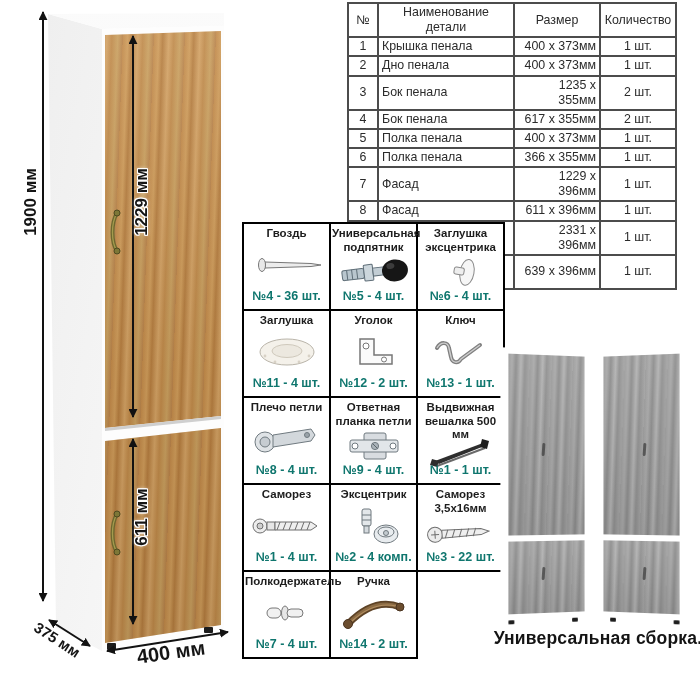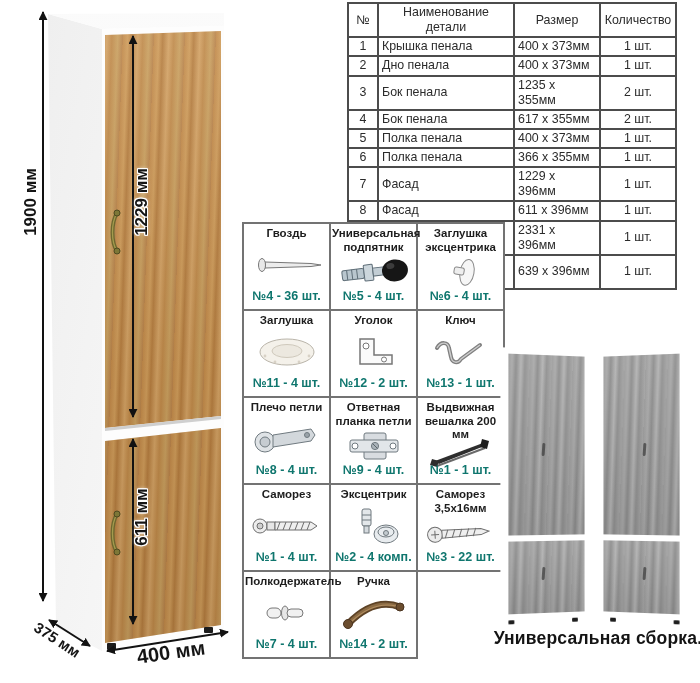--- a/index.html
+++ b/index.html
@@ -30,26 +30,26 @@
   #dim-width-label{left:116px;top:641px;width:110px;height:22px;font-size:20px;transform:rotate(-8deg);}
   .handle-svg{position:absolute;width:16px;height:48px;}
 
   
   #parts-table{position:absolute;left:347px;top:2px;border-collapse:collapse;table-layout:fixed;}
   #parts-table th,#parts-table td{border:2px solid #4c4c4c;font-size:12.4px;line-height:1.22;
       padding:1px 3px;background:#fff;font-weight:normal;}
   #parts-table th{text-align:center;height:15px;}
   .col-num{width:22px;text-align:center;}
   .col-name{width:128px;text-align:left;}
-  .col-size{width:78px;text-align:left;}
+  .col-size{width:78px;text-align:right;}
   .col-qty{width:68px;text-align:center;border-radius:9px;}
 
   
   #hw-table{position:absolute;left:242px;top:222px;border-collapse:collapse;table-layout:fixed;}
-  #hw-table td{border:2px solid #737373;padding:0;width:85px;height:85px;vertical-align:top;background:#fff;}
+  #hw-table td{border:2px solid #000000;padding:0;width:85px;height:85px;vertical-align:top;background:#fff;}
   #hw-table td.hw-empty{border:none;background:transparent;}
   .hwc{display:flex;flex-direction:column;height:83px;width:83px;margin:0 auto;}
   .hw-title{font-weight:bold;font-size:11.5px;line-height:1.18;text-align:center;padding-top:3px;color:#1d1d1d;}
   .hw-icon{flex:1;display:flex;align-items:center;justify-content:center;min-height:18px;}
   .hw-qty{font-weight:bold;font-size:12.5px;text-align:center;padding-bottom:4px;color:#0f766e;}
 
   
   .vcab{position:absolute;top:349px;width:87px;height:271px;background:#fff;}
   #vcab-left{left:500px;transform:perspective(700px) rotateY(12deg);}
   #vcab-right{left:601px;transform:perspective(700px) rotateY(-12deg);}
@@ -307,21 +307,21 @@
             <circle cx="57" cy="18" r="3" fill="#fff" stroke="#707a80"></circle>
             <circle cx="39" cy="18" r="3.6" fill="#aab3b9" stroke="#707a80"></circle>
             <line x1="36.5" y1="15.5" x2="41.5" y2="20.5" stroke="#5c666c"></line>
           </svg>
         </div>
         <div class="hw-qty">№9 - 4 шт.</div>
       </div>
           </td>
       <td>
             <div class="hwc">
-        <div class="hw-title">Выдвижная вешалка 200 мм</div>
+        <div class="hw-title">Выдвижная вешалка 500 мм</div>
         <div class="hw-icon">
           <svg width="76" height="34" viewBox="0 0 76 34">
             <polygon points="12,26 60,8 64,10 16,29" fill="#2e2e2e"></polygon>
             <line x1="14" y1="31" x2="62" y2="13" stroke="#6a6a6a" stroke-width="2"></line>
             <polygon points="59,4 66,6 64,14 57,12" fill="#1f1f1f"></polygon>
             <polygon points="9,24 16,26 14,32 7,30" fill="#2e2e2e"></polygon>
           </svg>
         </div>
         <div class="hw-qty">№1 - 1 шт.</div>
       </div>

